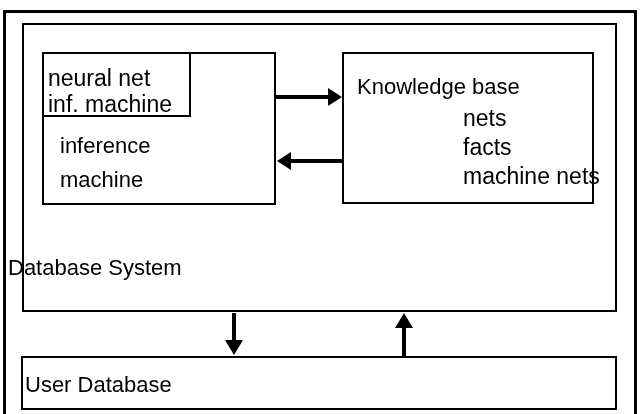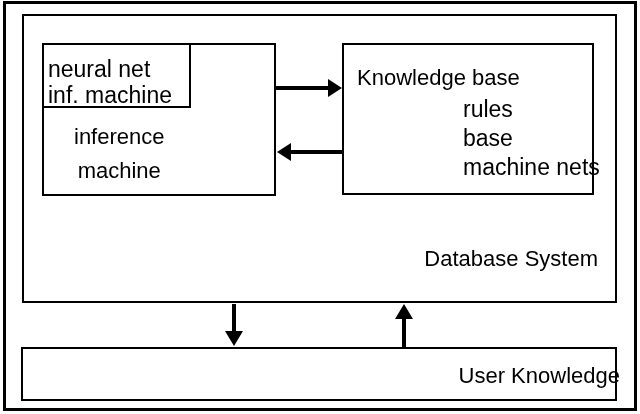--- a/index.html
+++ b/index.html
@@ -2,28 +2,28 @@
 <html style="--line: #000000; --bg: #ffffff;"><head>
 <meta charset="utf-8">
 <style>
   :root { --line:#000; --bg:#fff; }
   html,body { margin:0; padding:0; background:var(--bg); }
   .canvas {
     position:relative; width:640px; height:414px; background:var(--bg);
     font-family:"Liberation Sans","DejaVu Sans",sans-serif; color:var(--line);
     overflow:hidden;
   }
-  .abs { position:absolute; box-sizing:border-box; }
+  .abs { position:absolute; box-sizing:border-box;margin-top:9px; }
   .frame  { border:3px solid var(--line); }
   .box    { border:2px solid var(--line); background:var(--bg); }
   .lbl    { white-space:pre-line; }
   .big    { font-size:22px; line-height:34px; }
   .small  { font-size:23px; line-height:26px; }
   .items  { font-size:23px; line-height:29px; }
-  .center { text-align:right; }
+  .center { text-align:left; }
 
   
   .shaft-h { position:absolute; height:4px; background:var(--line); }
   .shaft-v { position:absolute; width:4px;  background:var(--line); }
   .head { position:absolute; width:0; height:0; }
   .head-right { border-top:9px solid transparent; border-bottom:9px solid transparent; border-left:14px solid var(--line); }
   .head-left  { border-top:9px solid transparent; border-bottom:9px solid transparent; border-right:14px solid var(--line); }
   .head-down  { border-left:9px solid transparent; border-right:9px solid transparent; border-top:15px solid var(--line); }
   .head-up    { border-left:9px solid transparent; border-right:9px solid transparent; border-bottom:15px solid var(--line); }
 </style>
@@ -40,34 +40,34 @@
 
   <div class="abs box" style="left:42px; top:43px; width:149px; height:65px;"></div>
 
   <div class="abs box" style="left:342px; top:43px; width:252px; height:152px;"></div>
 
   <div class="abs box" style="left:21px; top:347px; width:596px; height:54px;"></div>
 
   <div class="abs small lbl" style="left:48px; top:56px;">neural net
 inf. machine</div>
 
-  <div class="abs big lbl" style="left:74px; top:120px;text-align:center;">inference
+  <div class="abs big lbl" style="left:60px; top:120px;">inference
 machine</div>
 
   <div class="abs big" style="left:357px; top:61px;">Knowledge base</div>
 
   <div class="abs items" style="left:463px; top:95px;">
-    <div>rules</div>
-    <div>base</div>
+    <div>nets</div>
+    <div>facts</div>
     <div>machine nets</div>
   </div>
 
   <div class="abs big center" style="left:8px; top:242px; width:590px;">Database System</div>
 
-  <div class="abs big center" style="left:25px; top:359px; width:595px;">User Knowledge</div>
+  <div class="abs big center" style="left:25px; top:359px; width:595px;">User Database</div>
 
   <div class="abs" style="left:276px; top:79px; width:66px; height:18px;">
     <div class="shaft-h" style="left:0; top:7px; width:53px;"></div>
     <div class="head head-right" style="left:52px; top:0;"></div>
   </div>
 
   <div class="abs" style="left:277px; top:143px; width:65px; height:18px;">
     <div class="head head-left" style="left:0; top:0;"></div>
     <div class="shaft-h" style="left:13px; top:7px; width:52px;"></div>
   </div>

